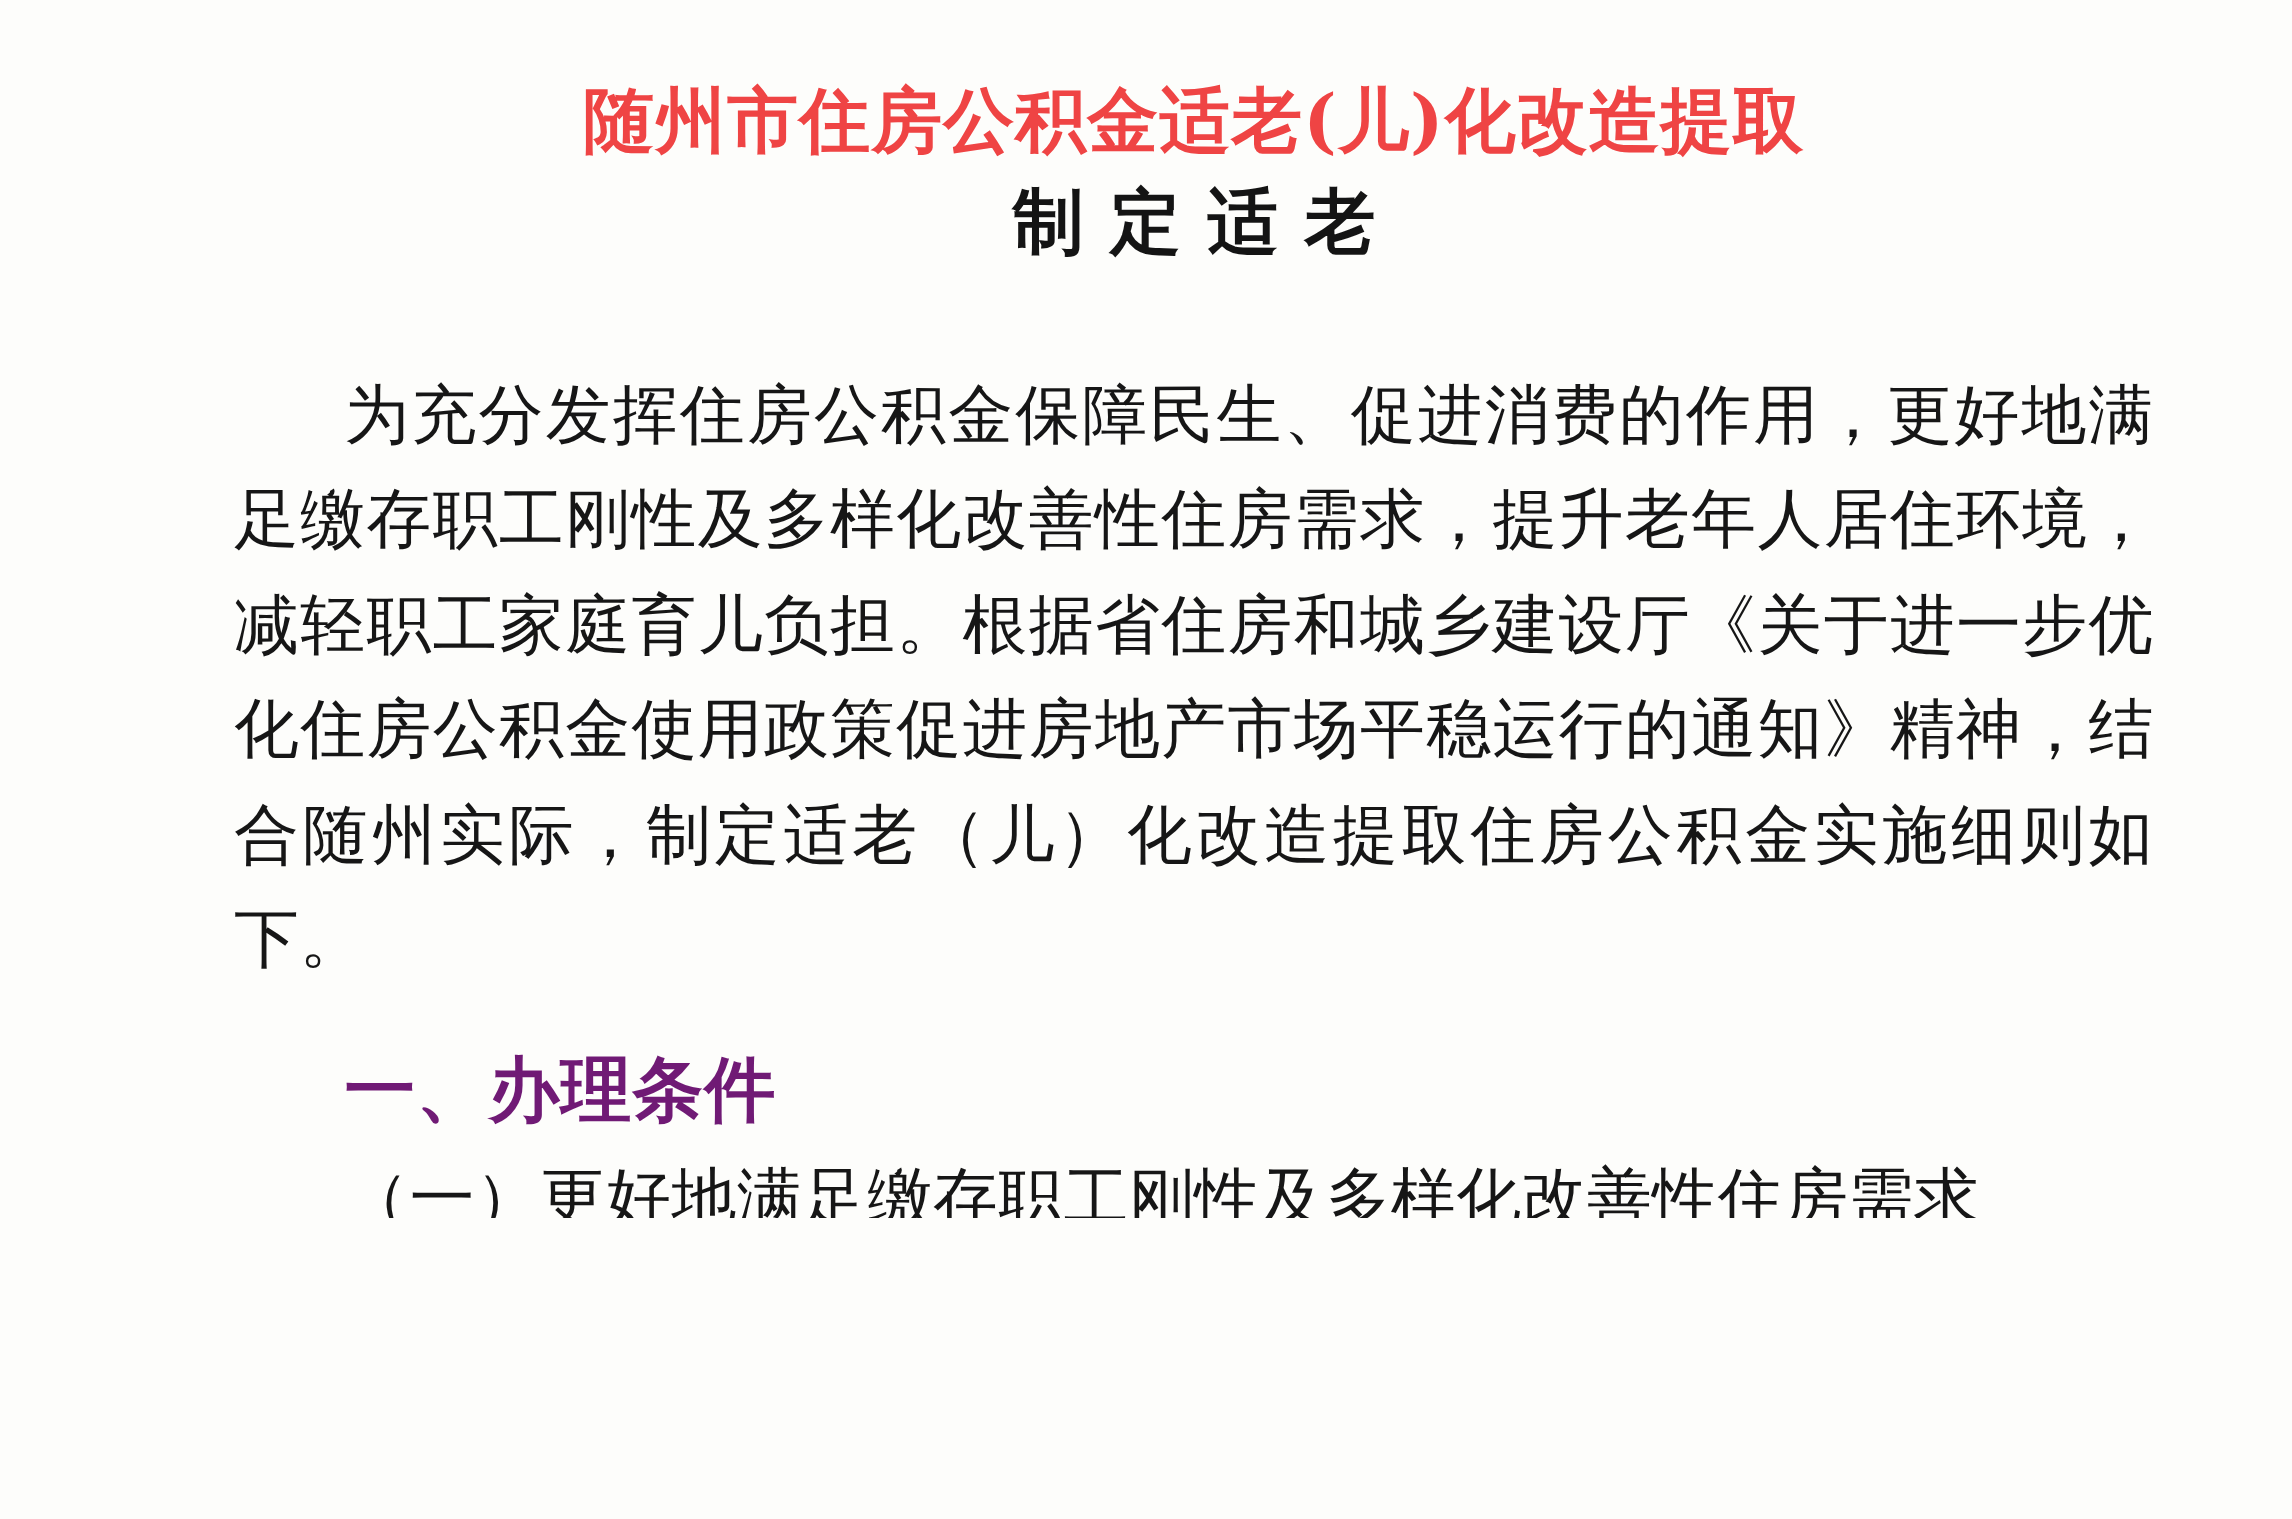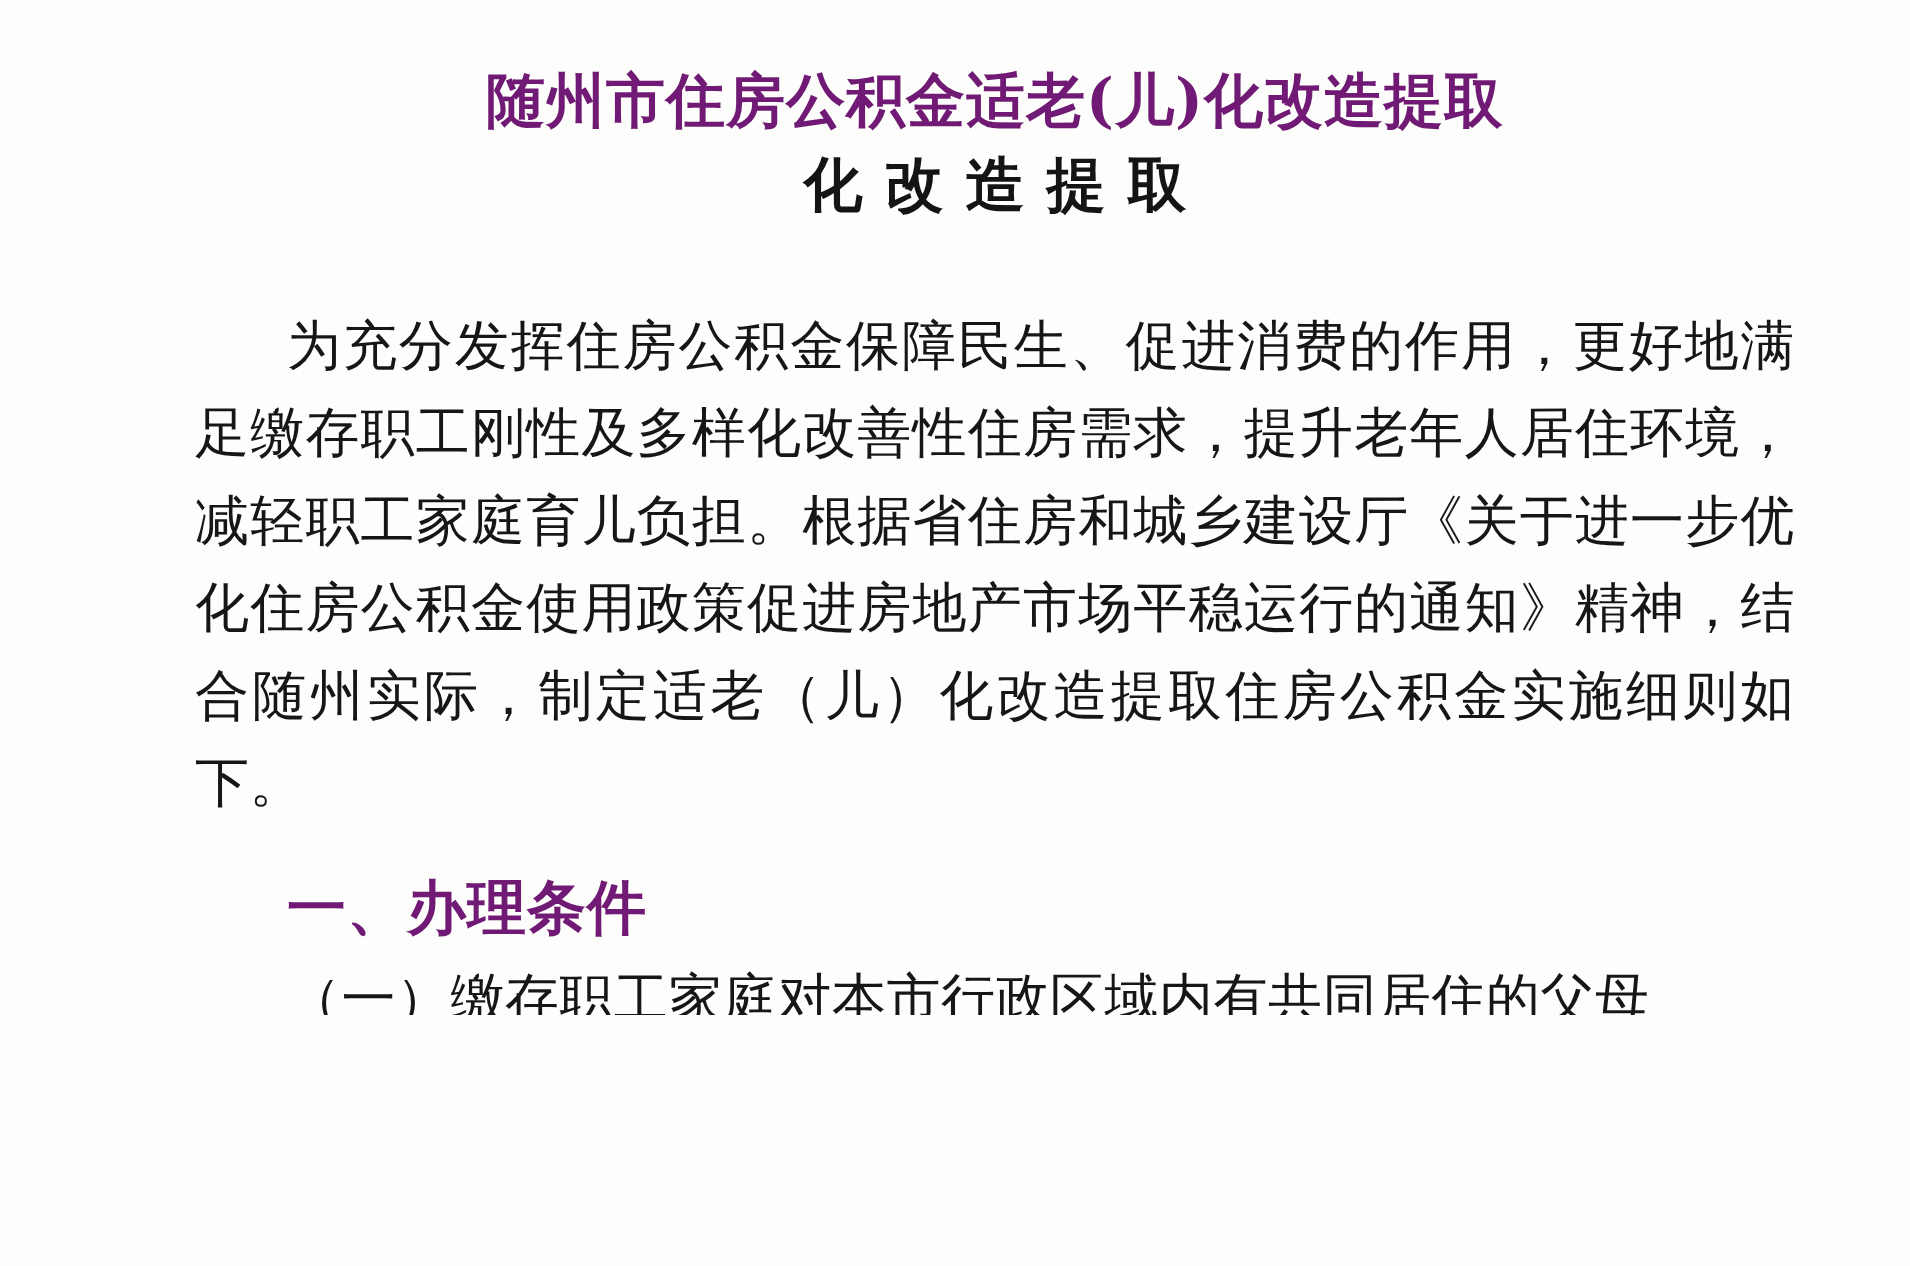--- a/index.html
+++ b/index.html
@@ -28,21 +28,21 @@
     top: 0;
     width: 1600px;
   }
   .doc-title {
     margin-top: 62px;
     text-align: center;
     font-size: 59px;
     line-height: 1.32;
     font-weight: 700;
     letter-spacing: 1px;
-    color: #701a75;
+    color: #ef4444;
     font-family: "DejaVu Serif", "Liberation Serif", serif;
   }
   .doc-title-line2 {
     text-align: center;
     font-size: 59px;
     line-height: 1.32;
     font-weight: 700;
     color: #141414;
     letter-spacing: 22px;
     padding-left: 22px;
@@ -75,26 +75,26 @@
   }
 </style>
 </head>
 <body>
 
 <div class="page">
   <div class="doc-body">
 
     <div class="doc-title">随州市住房公积金适老(儿)化改造提取</div>
 
-    <div class="doc-title-line2">化改造提取</div>
+    <div class="doc-title-line2">制定适老</div>
 
     <div class="gap-1"></div>
 
     <div class="para indent">为充分发挥住房公积金保障民生、促进消费的作用，更好地满足缴存职工刚性及多样化改善性住房需求，提升老年人居住环境，减轻职工家庭育儿负担。根据省住房和城乡建设厅《关于进一步优化住房公积金使用政策促进房地产市场平稳运行的通知》精神，结合随州实际，制定适老（儿）化改造提取住房公积金实施细则如下。</div>
 
     <div class="gap-2"></div>
 
     <div class="heading">一、办理条件</div>
 
-    <div class="para indent para-clip">（一）缴存职工家庭对本市行政区域内有共同居住的父母</div>
+    <div class="para indent para-clip">（一）更好地满足缴存职工刚性及多样化改善性住房需求</div>
 
   </div>
 </div>
 
 </body></html>

